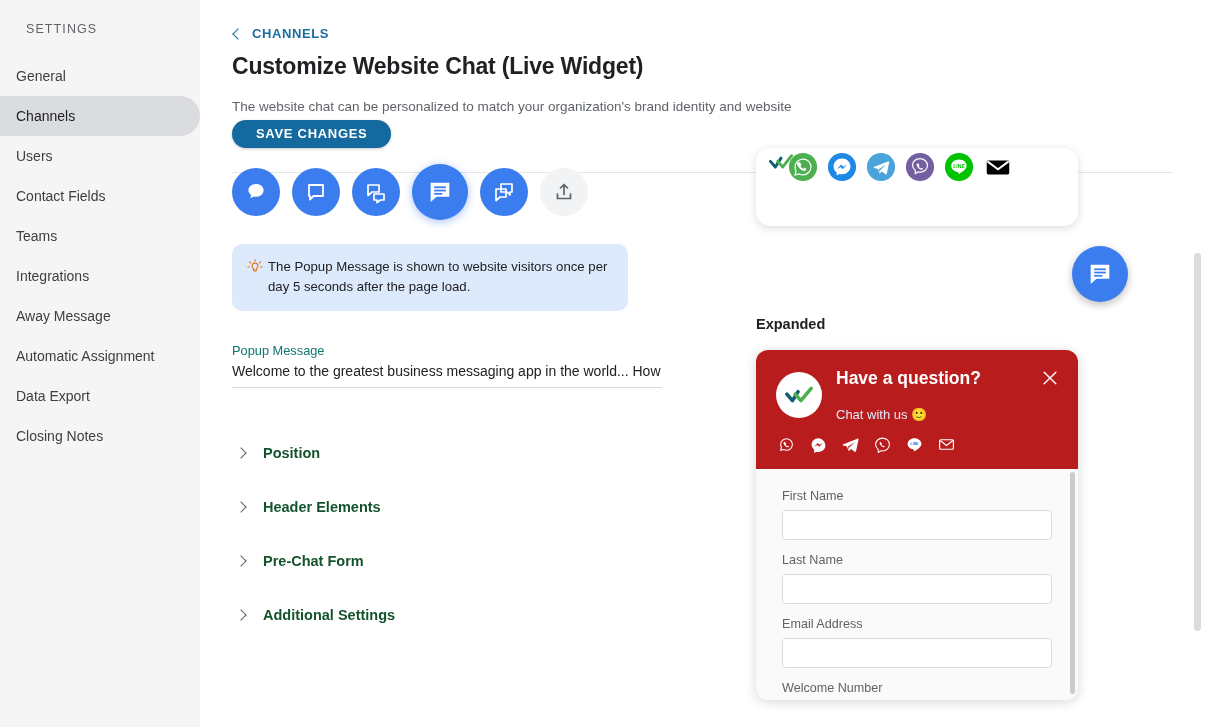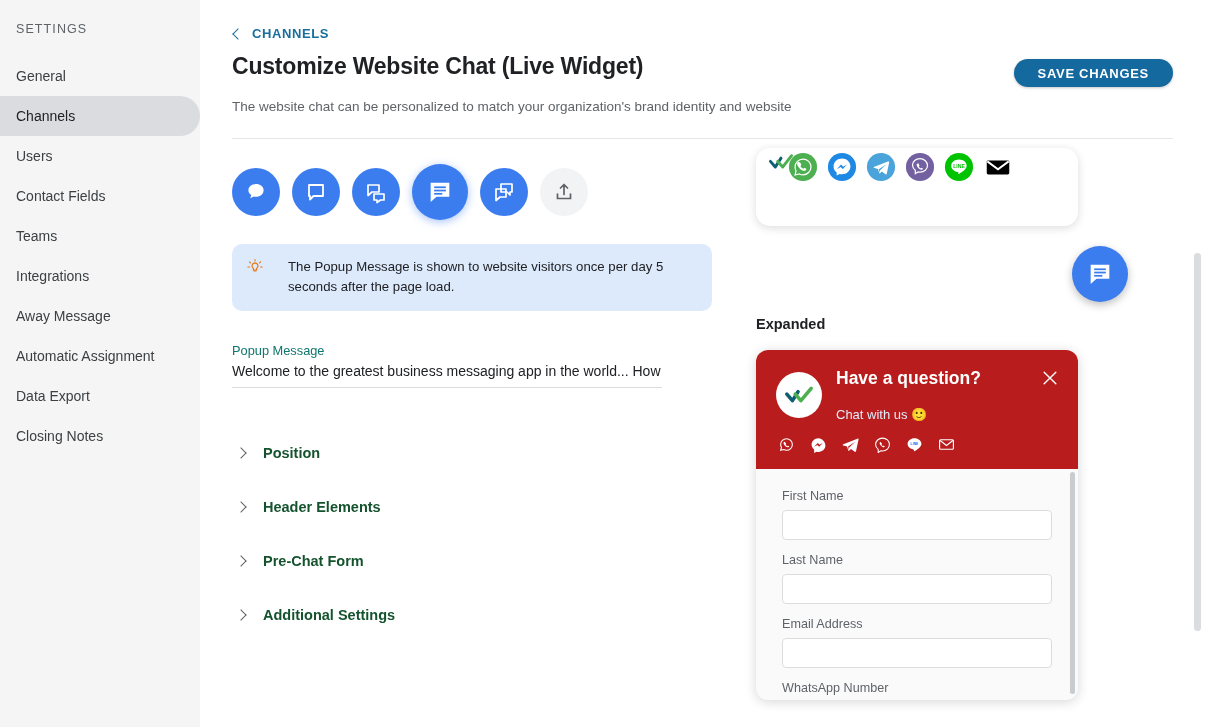--- a/index.html
+++ b/index.html
@@ -15,21 +15,21 @@
   
   .sidebar {
     width: 200px; height: 727px;
     background: #f5f5f5;
     flex: 0 0 200px;
     padding-top: 22px;
     position: relative;
   }
   .sidebar-title {
     font-size: 12.5px; letter-spacing: 1.1px; font-weight: 500;
-    color: #5f6368; padding: 0 16px; margin-bottom: 20px;
+    color: #5f6368; padding: 0 26px; margin-bottom: 20px;
     text-transform: uppercase;
   }
   .nav-list { list-style: none; }
   .nav-item {
     height: 40px; display: flex; align-items: center;
     padding: 0 16px; font-size: 14px; color: #3c4043;
     border-top-right-radius: 20px; border-bottom-right-radius: 20px;
     margin-bottom: 0; cursor: pointer;
   }
   .nav-item.active { background: #dadce0; color: #202124; }
@@ -44,21 +44,21 @@
   .breadcrumb {
     display: flex; align-items: center; gap: 10px;
     color: #1a6e9e; font-size: 13px; font-weight: 600;
     letter-spacing: .6px; cursor: pointer; margin-bottom: 12px;
   }
   .chev-left {
     display: inline-block; width: 8px; height: 8px;
     border-left: 1.8px solid #1a6e9e; border-bottom: 1.8px solid #1a6e9e;
     transform: rotate(45deg); margin-left: 2px;
   }
-  .title-row { display: flex; align-items: flex-start; justify-content: space-between; }
+  .title-row { display: flex; align-items: flex-start; justify-content: space-between; flex-direction: column; }
   .page-title {
     font-size: 23px; font-weight: 700; color: #202124;
     letter-spacing: -.2px; line-height: 1.2;
   }
   .page-sub {
     font-size: 13.5px; color: #5f6368; margin-top: 18px;
   }
   .save-btn {
     background: #14699f; color: #fff; border: none;
     border-radius: 22px; height: 28px; padding: 0 24px;
@@ -80,22 +80,22 @@
     width: 48px; height: 48px; border-radius: 50%;
     background: #3b7dee; display: flex; align-items: center; justify-content: center;
     cursor: pointer; flex: 0 0 auto;
   }
   .icon-opt.sel { width: 56px; height: 56px; box-shadow: 0 2px 8px rgba(59,125,238,.45); }
   .icon-opt.upload { background: #f1f3f4; }
 
   
   .info-banner {
     background: #ddeafc; border-radius: 10px;
-    padding: 13px 16px 13px 14px; display: flex; gap: 24px;
-    width: 480px; margin-bottom: 32px;
+    padding: 13px 16px 13px 14px; display: flex; gap: 4px;
+    width: 396px; margin-bottom: 32px;
   }
   .info-text { font-size: 13.2px; color: #202124; line-height: 1.55; }
 
   
   .field-label { font-size: 12.8px; color: #0f766e; margin-bottom: 4px; }
   .field-underline {
     width: 430px; border-bottom: 1px solid #dadce0; padding-bottom: 7px;
     overflow: hidden; white-space: nowrap;
   }
   .field-value { font-size: 14px; color: #202124; }
@@ -427,21 +427,21 @@
               </div>
             </div>
 
             <div class="widget-body">
               <div class="form-label">First Name</div>
               <input class="form-input" type="text" value="" style="">
               <div class="form-label">Last Name</div>
               <input class="form-input" type="text" value="" style="">
               <div class="form-label">Email Address</div>
               <input class="form-input" type="text" value="" style="">
-              <div class="form-label">WhatsApp Number</div>
+              <div class="form-label">Welcome Number</div>
             </div>
 
             <div class="widget-scroll"></div>
           </div>
 
         </div>
       </div>
     </div>
     </div>
 

